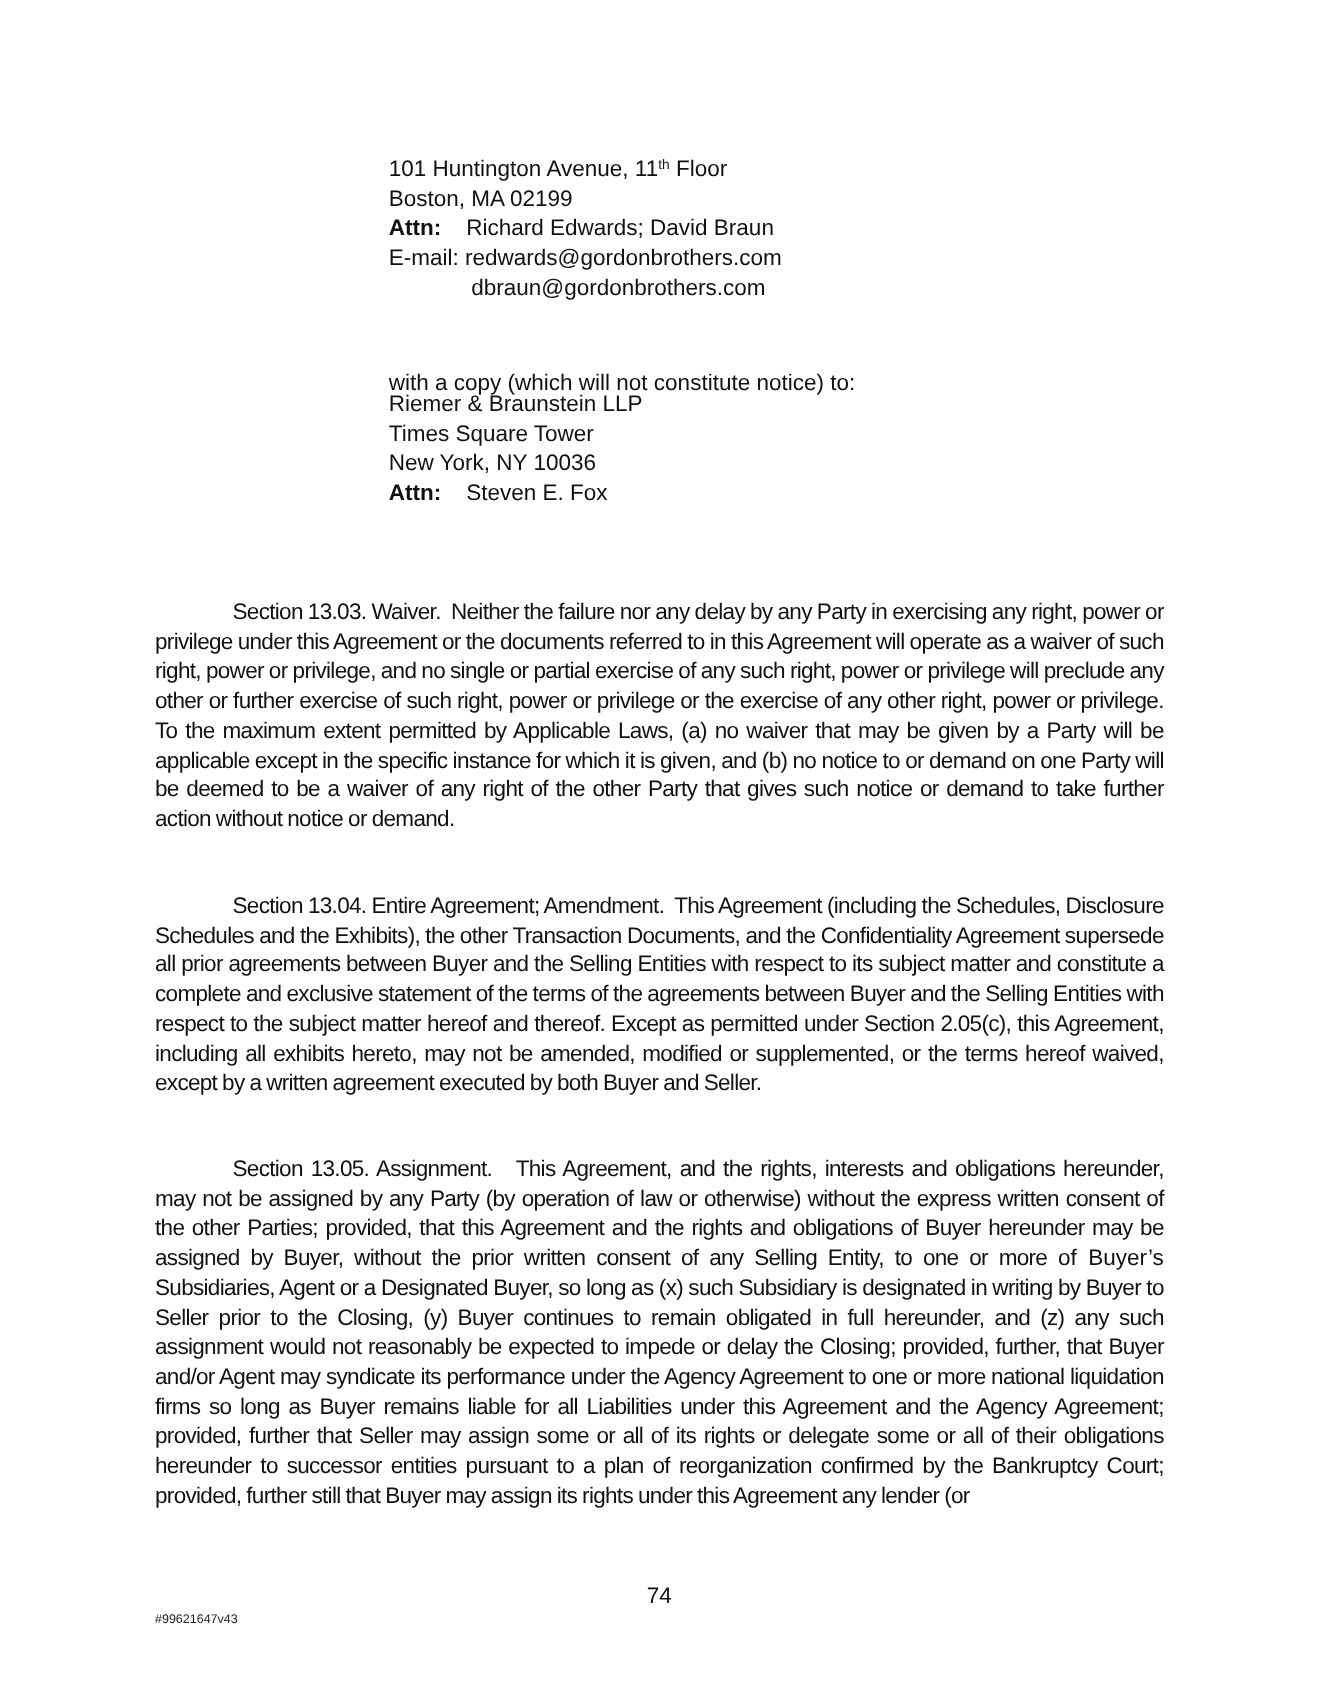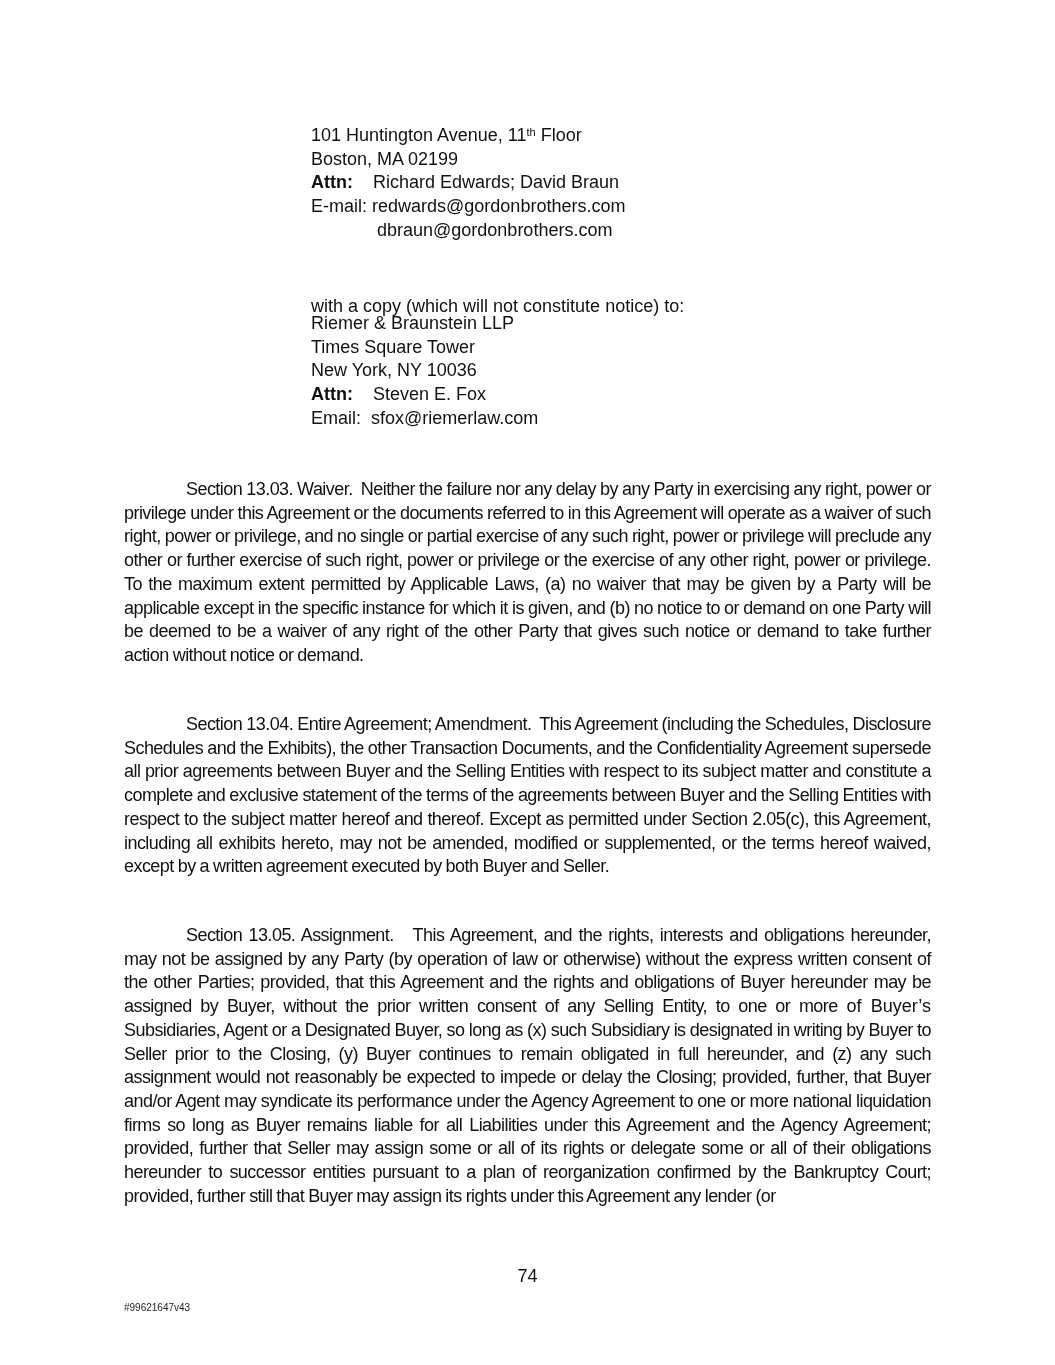--- a/index.html
+++ b/index.html
@@ -18,21 +18,21 @@
     .addr sup { font-size: 11px; vertical-align: top; position: relative; top: -3px; }
     .copy-line { position: absolute; left: 311px; top: 266px; font-size: 18px; line-height: 24px; white-space: nowrap; margin-top: 28px; }
     .para {
       position: absolute; left: 124px; width: 807px;
       font-family: "Liberation Sans Narrow", "Liberation Sans", sans-serif;
       font-size: 18px; line-height: 23.7px; text-align: justify;
       text-indent: 62px; letter-spacing: -0.55px; word-spacing: -0.5px;
     }
     .para .serif { font-family: Liberation Sans, sans-serif; letter-spacing: 0; }
     .page-num { position: absolute; left: 0; width: 1055px; top: 1266px; text-align: center; font-size: 18px; }
-    .doc-id { position: absolute; left: 124px; top: 1290px; font-size: 10px; color: #222; margin-top: 12px; }
+    .doc-id { position: absolute; left: 124px; top: 1290px; font-size: 10px; color: #222; }
   </style>
 </head>
 <body>
 
 <div class="page">
 
   <div class="addr" style="top:124px;">
     <span class="line"><span>101 Huntington Avenue, 11</span><sup>th</sup><span> Floor</span></span>
     <span class="line">Boston, MA 02199</span>
     <span class="line"><span class="tab">Attn:</span><span>Richard Edwards; David Braun</span></span>
@@ -40,21 +40,20 @@
     <span class="line"><span class="email-tab"></span><span>dbraun@gordonbrothers.com</span></span>
   </div>
 
   <div class="copy-line">with a copy (which will not constitute notice) to:</div>
 
   <div class="addr" style="top:312px;">
     <span class="line">Riemer &amp; Braunstein LLP</span>
     <span class="line">Times Square Tower</span>
     <span class="line">New York, NY 10036</span>
     <span class="line"><span class="tab">Attn:</span><span>Steven E. Fox</span></span>
-    <span class="line"><span>Email:</span>&nbsp; <span>sfox@riemerlaw.com</span></span>
   </div>
 
   <p class="para" style="top:478px; margin:0;"><span>Section 13.03. Waiver.</span>&nbsp; <span>Neither the failure nor any delay by any Party in exercising any right, power or privilege under this Agreement or the documents referred to in this Agreement will operate as a waiver of such right, power or privilege, and no single or partial exercise of any such right, power or privilege will preclude any other or further exercise of such right, power or privilege or the exercise of any other right, power or privilege.  To the maximum extent permitted by Applicable Laws, (a) no waiver that may be given by a Party will be applicable except in the specific instance for which it is given, and (b) no notice to or demand on one Party will be deemed to be a waiver of any right of the other Party that gives such notice or demand to take further action without notice or demand.</span></p>
 
   <p class="para" style="top:713px; margin:0;"><span>Section 13.04. Entire Agreement; Amendment.</span>&nbsp; <span>This Agreement (including the Schedules, Disclosure Schedules and the Exhibits), the other Transaction Documents, and the Confidentiality Agreement supersede all prior agreements between Buyer and the Selling Entities with respect to its subject matter and constitute a complete and exclusive statement of the terms of the agreements between Buyer and the Selling Entities with respect to the subject matter hereof and thereof. Except as permitted under Section 2.05(c), this Agreement, including all exhibits hereto, may not be amended, modified or supplemented, or the terms hereof waived, except by a written agreement executed by both Buyer and Seller.</span></p>
 
   <p class="para" style="top:924px; margin:0;"><span>Section 13.05. Assignment.</span>&nbsp;&nbsp; <span>This Agreement, and the rights, interests and obligations hereunder, may not be assigned by any Party (by operation of law or otherwise) without the express written consent of the other Parties; provided, that this Agreement and the rights and obligations of Buyer hereunder may be assigned by Buyer, without the prior written consent of any Selling Entity, to one or more</span> <span class="serif">of Buyer’s</span> <span>Subsidiaries, Agent or a Designated Buyer, so long as (x) such Subsidiary is designated in writing by Buyer to Seller prior to the Closing, (y) Buyer continues to remain obligated in full hereunder, and (z) any such assignment would not reasonably be expected to impede or delay the Closing; provided, further, that Buyer and/or Agent may syndicate its performance under the Agency Agreement to one or more national liquidation firms so long as Buyer remains liable for all Liabilities under this Agreement and the Agency Agreement; provided, further that Seller may assign some or all of its rights or delegate some or all of their obligations hereunder to successor entities pursuant to a plan of reorganization confirmed by the Bankruptcy Court; provided, further still that Buyer may assign its rights under this Agreement any lender (or</span></p>
 
   <div class="page-num">74</div>
   <div class="doc-id">#99621647v43</div>

